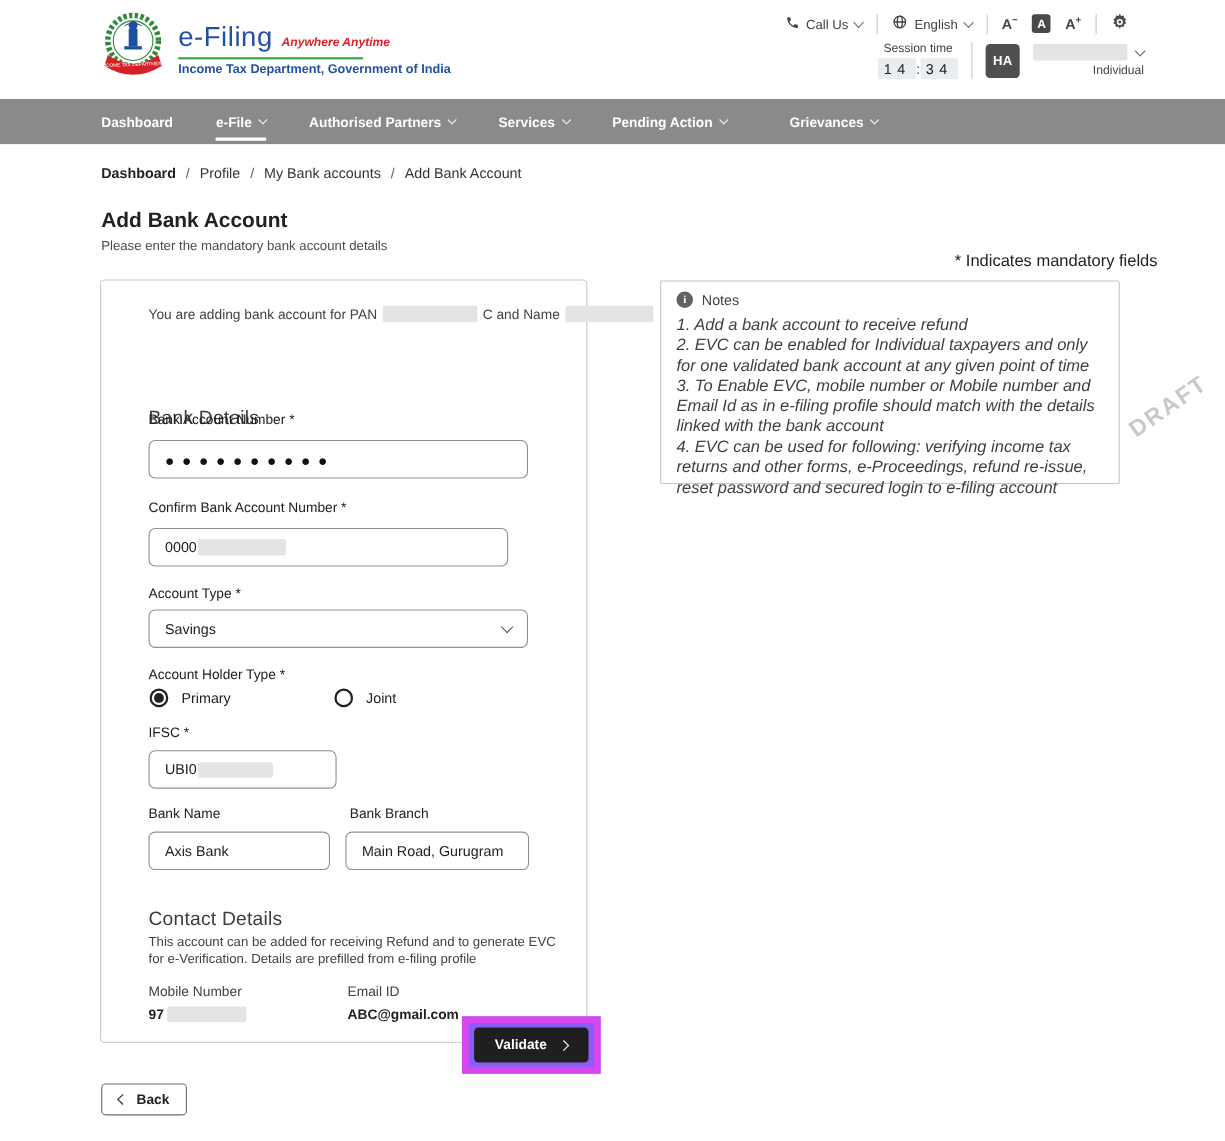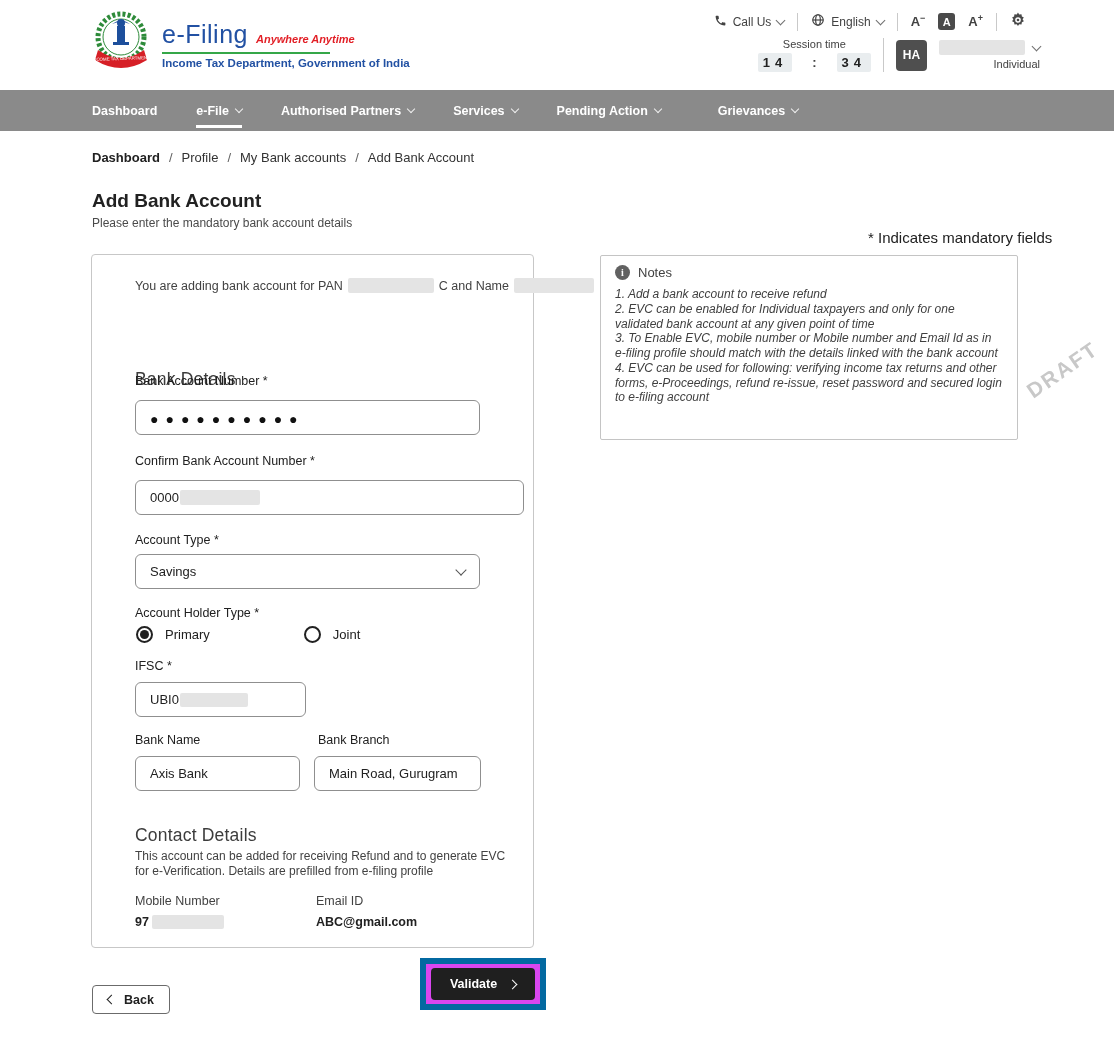--- a/index.html
+++ b/index.html
@@ -20,21 +20,21 @@
   .util-item { display:flex; align-items:center; gap:6px; cursor:pointer; }
   .vsep { width:1px; height:18px; background:#c9c9c9; }
   .chev { width:7px; height:7px; border-right:1.5px solid #6f6f6f; border-bottom:1.5px solid #6f6f6f; transform:rotate(45deg); display:inline-block; margin-top:-3px; }
   .font-btn { font-size:13px; color:#424242; font-weight:bold; cursor:pointer; }
   .font-btn sup { font-size:9px; }
   .font-box { width:17px; height:17px; background:#4a4a4a; color:#fff; border-radius:3px; display:flex; align-items:center; justify-content:center; font-size:11px; font-weight:bold; cursor:pointer; }
 
   .session-row { position:absolute; top:38px; right:74px; display:flex; align-items:center; gap:12px;text-align:right; }
   .session-block { display:flex; flex-direction:column; align-items:center; }
   .session-label { font-size:11px; color:#424242; margin-bottom:3px; }
-  .session-digits { display:flex; align-items:center; gap:20px; font-size:13px; font-weight:bold; color:#212121; }
+  .session-digits { display:flex; align-items:center; gap:0; font-size:13px; font-weight:normal; color:#212121; }
   .digit-box { background:#e9edef; padding:2px 5px; letter-spacing:5px; border-radius:2px; }
   .session-sep { color:#424242; }
   .avatar { width:31px; height:31px; background:#4f4f4f; border-radius:4px; color:#fff; font-size:12px; font-weight:bold; display:flex; align-items:center; justify-content:center; }
   .user-block { display:flex; flex-direction:column; gap:3px; }
   .user-name-row { display:flex; align-items:center; gap:8px; }
   .redact { display:inline-block; background:#e4e4e4; border-radius:2px; vertical-align:middle; }
   .user-type { font-size:11px; color:#424242; }
 
   
   .nav { position:absolute; top:90px; left:0; width:1114px; height:41px; background:#8a8a8a; display:flex; align-items:center; padding-left:92px; gap:39px; }
@@ -66,28 +66,28 @@
   .radio-opt { display:flex; align-items:center; gap:12px; cursor:pointer; }
   .radio-opt + .radio-opt { margin-left:78px; }
   .contact-desc { position:absolute; left:43px; width:372px; font-size:12px; color:#424242; line-height:1.25; }
   .contact-label { font-size:12.5px; color:#424242; }
   .contact-value { font-size:12.5px; font-weight:bold; color:#212121; margin-top:4px; display:flex; align-items:center; gap:3px; }
 
   
   .notes { position:absolute; left:600px; top:255px; width:418px; height:185px; background:#fff; border:1px solid #c4c4c4; border-radius:2px; padding:9px 14px; }
   .notes-head { display:flex; align-items:center; gap:8px; font-size:13px; color:#424242; }
   .info-icon { width:15px; height:15px; border-radius:50%; background:#616161; color:#fff; font-size:10px; font-weight:bold; display:flex; align-items:center; justify-content:center; font-family:"Liberation Serif", serif; }
-  .notes-list { margin-top:7px; font-size:12px; font-style:italic; color:#3f3f3f; line-height:1.23; }
+  .notes-list { margin-top:7px; font-size:15px; font-style:italic; color:#3f3f3f; line-height:1.23; }
 
   .watermark { position:absolute; left:1022px; top:358px; transform:rotate(-35deg); transform-origin:center; font-size:21px; font-weight:bold; color:#c8c8c8; letter-spacing:2px; }
 
   
   .back-btn { position:absolute; left:92px; top:985px; width:78px; height:29px; background:#fff; border:1px solid #6b6b6b; border-radius:4px; display:flex; align-items:center; justify-content:center; gap:9px; font-size:12.5px; font-weight:bold; color:#212121; cursor:pointer; }
   .back-chev { width:7px; height:7px; border-left:1.7px solid #212121; border-bottom:1.7px solid #212121; transform:rotate(45deg); margin-top:0px; }
-  .validate-annot { position:absolute; left:420px; top:958px; border:6px solid #0369a1; background:#d946ef; padding:4px 5px; }
+  .validate-annot { position:absolute; left:420px; top:924px; border:6px solid #d946ef; background:#8b5cf6; padding:4px 5px; }
   .validate-btn { width:104px; height:32px; background:#1f1f1f; border-radius:4px; color:#fff; font-size:12.5px; font-weight:bold; display:flex; align-items:center; justify-content:center; gap:12px; cursor:pointer; }
   .validate-chev { width:7px; height:7px; border-right:1.7px solid #fff; border-top:1.7px solid #fff; transform:rotate(45deg); }
 </style>
 </head>
 <body>
 
 <div class="screen">
 
   <div class="topbar">
 
@@ -224,21 +224,21 @@
     </div>
 
     <div class="sec-heading" style="top:78px;margin-top:36px;">Bank Details</div>
 
     <div class="fld-label" style="top:119px;">Bank Account Number *</div>
     <div class="input" style="top:145px; width:345px;">
       <span class="masked">●●●●●●●●●●</span>
     </div>
 
     <div class="fld-label" style="top:199px;">Confirm Bank Account Number  *</div>
-    <div class="input" style="top:225px; width:389px;">
+    <div class="input" style="top:225px; width:327px;">
       <span>0000</span>
       <span class="redact" style="width:80px;height:15px; margin-left:1px;"></span>
     </div>
 
     <div class="fld-label" style="top:278px;">Account Type *</div>
     <div class="input" style="top:299px; width:345px;">
       <span>Savings</span>
       <span class="select-chev"></span>
     </div>
 

